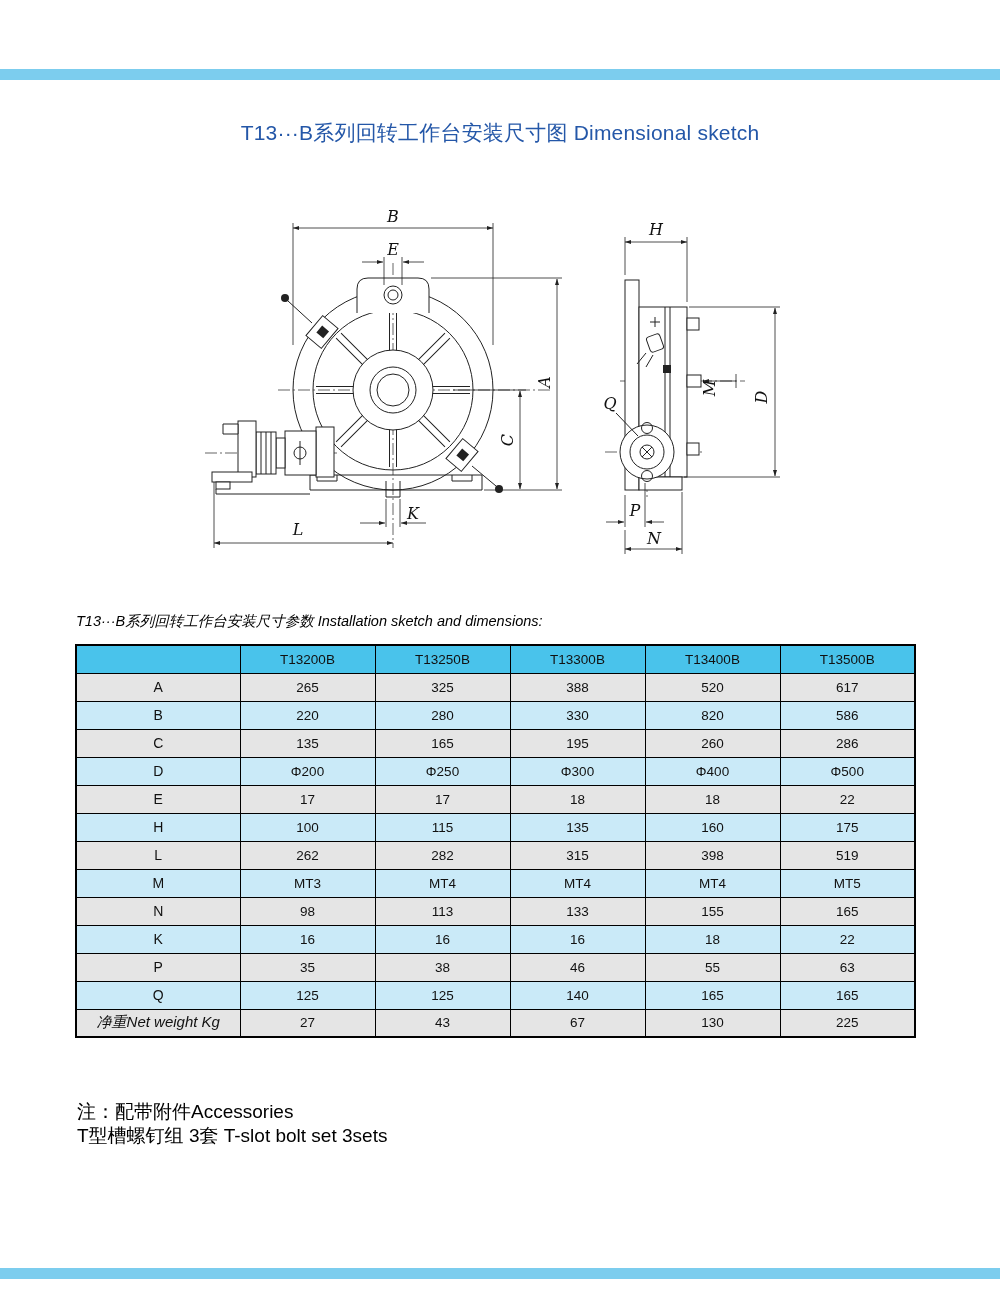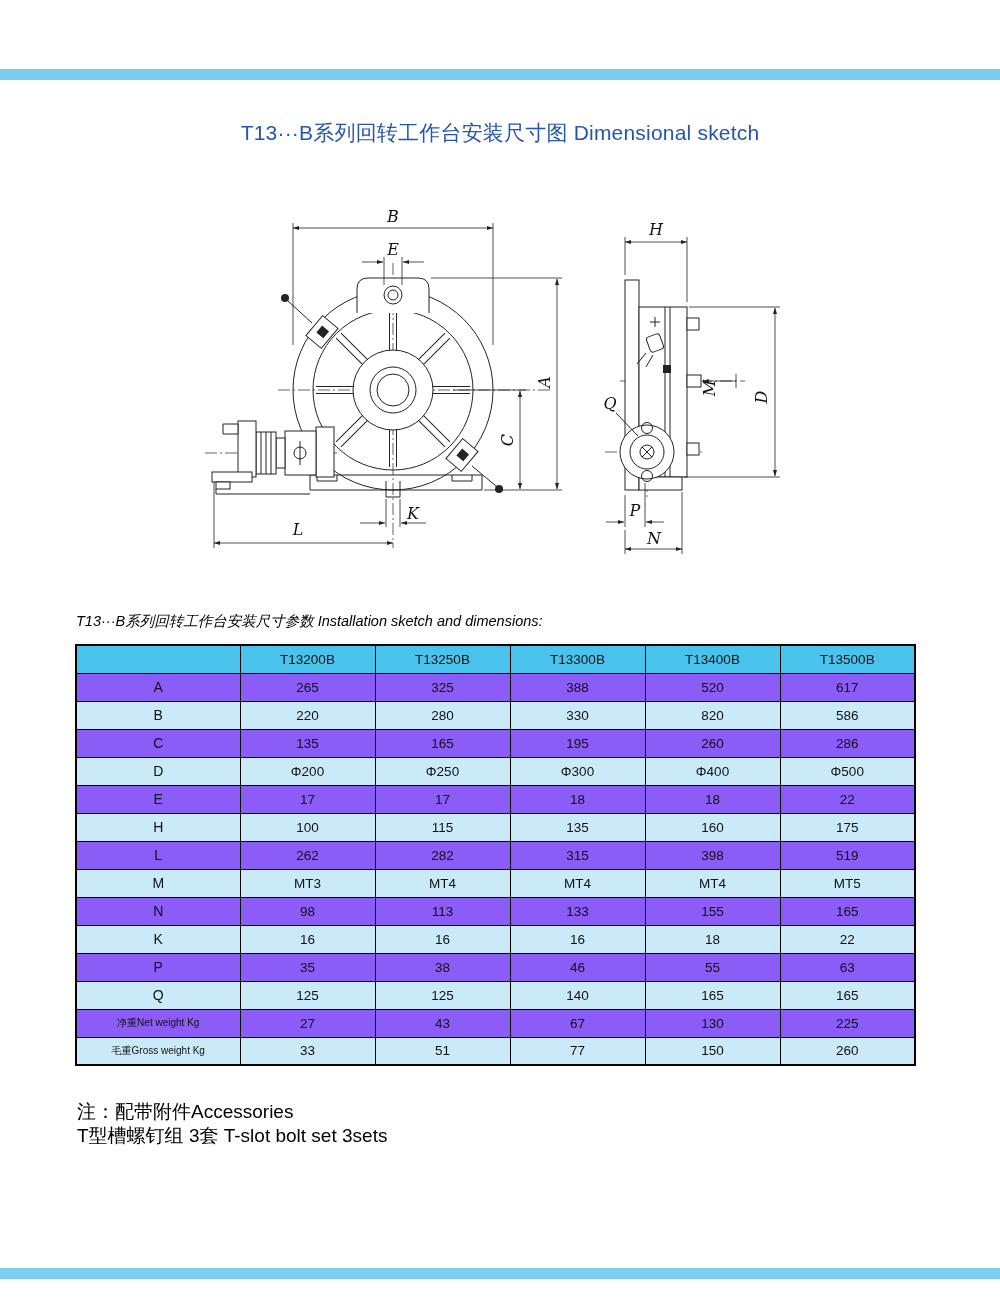--- a/index.html
+++ b/index.html
@@ -12,29 +12,29 @@
   #top-bar { top:69px; }
   #bottom-bar { top:1268px; }
   .page-title {
     position:absolute; top:119px; left:0; width:100%; text-align:center;
     font-size:21px; letter-spacing:.2px; color:var(--title-color,#2457A8);
   }
   .sketch { position:absolute; left:200px; top:185px; }
   .tbl-title { position:absolute; left:76px; top:612px; font-size:14.5px; color:#000;font-style:italic; }
   .dims {
     position:absolute; left:75px; top:644px; border-collapse:collapse;
-    table-layout:fixed; border:2px solid #000; background:#8b5cf6;
+    table-layout:fixed; border:2px solid #000; background:#e5e5e5;
   }
   .dims th, .dims td {
     border:1px solid #000; height:28px; text-align:center; vertical-align:middle;
     font-size:13.5px; font-weight:400; padding:0 2px; white-space:nowrap; overflow:hidden;
   }
   .dims thead th { background:var(--th-bg,#49C3EB); }
   .dims tbody th { font-size:14px; }
-  .dims tbody th.small { font-size:10px; }
+  .dims tbody th.small { font-size:15px;font-style:italic; }
   .dims tr.alt th, .dims tr.alt td { background:var(--alt-bg,#CAEAF8); }
   .notes { position:absolute; left:77px; top:1100px; font-size:19px; line-height:24px; color:#000; }
   
   svg .ln { fill:none; stroke:#222; stroke-width:1; }
   svg .wh { fill:#fff; stroke:#222; stroke-width:1; }
   svg .cl { fill:none; stroke:#222; stroke-width:.7; stroke-dasharray:12 3 2 3; }
   svg .dm { fill:none; stroke:#222; stroke-width:.8; }
   svg text.dt { font-family:"DejaVu Serif",serif; font-style:italic; font-size:16px; fill:#111; }
 </style>
 </head>
@@ -301,28 +301,20 @@
         <td>165</td>
       </tr>
       <tr>
         <th class="small">净重Net weight Kg</th>
         <td>27</td>
         <td>43</td>
         <td>67</td>
         <td>130</td>
         <td>225</td>
       </tr>
-      <tr class="alt">
-        <th class="small">毛重Gross weight Kg</th>
-        <td>33</td>
-        <td>51</td>
-        <td>77</td>
-        <td>150</td>
-        <td>260</td>
-      </tr>
     </tbody>
 </table>
 
 <div class="notes">
   <div>注：配带附件Accessories</div>
   <div>T型槽螺钉组 3套   T-slot bolt set  3sets</div>
 </div>
 
 <div class="accent-bar" id="bottom-bar"></div>
 

